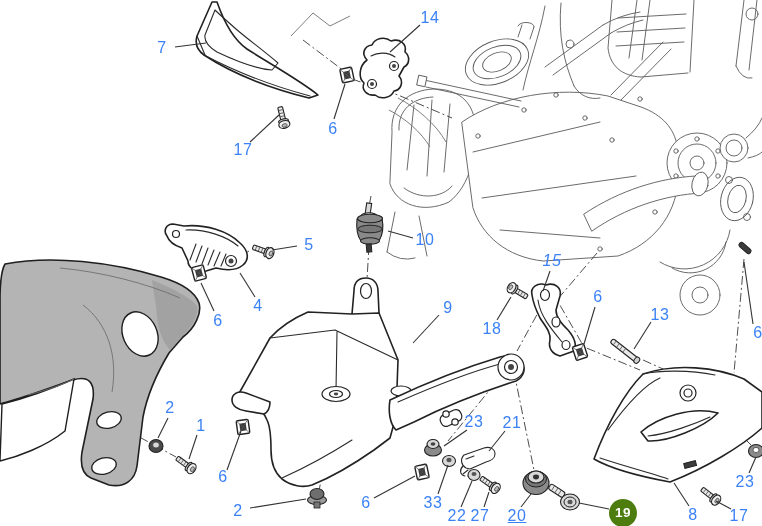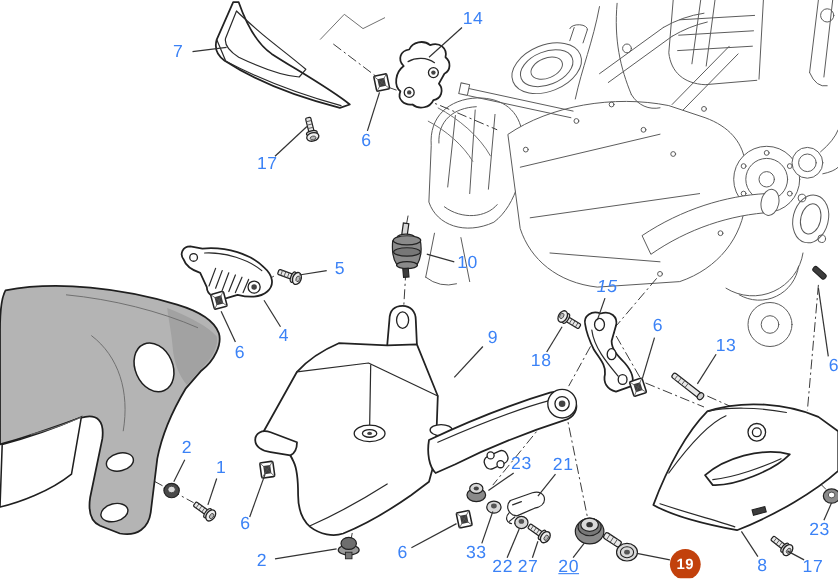--- a/index.html
+++ b/index.html
@@ -352,20 +352,20 @@
       <div class="callout" style="left: 170px; top: 408px;">2</div>
       <div class="callout" style="left: 201px; top: 426px;">1</div>
       <div class="callout" style="left: 223px; top: 477px;">6</div>
       <div class="callout" style="left: 238px; top: 511px;">2</div>
       <div class="callout" style="left: 474px; top: 422px;">23</div>
       <div class="callout" style="left: 512px; top: 423px;">21</div>
       <div class="callout" style="left: 433px; top: 503px;">33</div>
       <div class="callout" style="left: 457px; top: 516px;">22</div>
       <div class="callout" style="left: 480px; top: 516px; text-align: center;">27</div>
       <div class="callout" style="left: 517px; top: 516px; text-decoration: underline;">20</div>
-      <div class="callout highlight" style="left: 623px; top: 513px; background: #c2410c;">19</div>
+      <div class="callout highlight" style="left: 623px; top: 513px; background: #4d7c0f;">19</div>
       <div class="callout" style="left: 693px; top: 515px;">8</div>
       <div class="callout" style="left: 739px; top: 516px;">17</div>
       <div class="callout" style="left: 745px; top: 482px;">23</div>
       <div class="callout" style="left: 366px; top: 503px;">6</div>
     </div>
 
 </div>
 
 </body></html>

